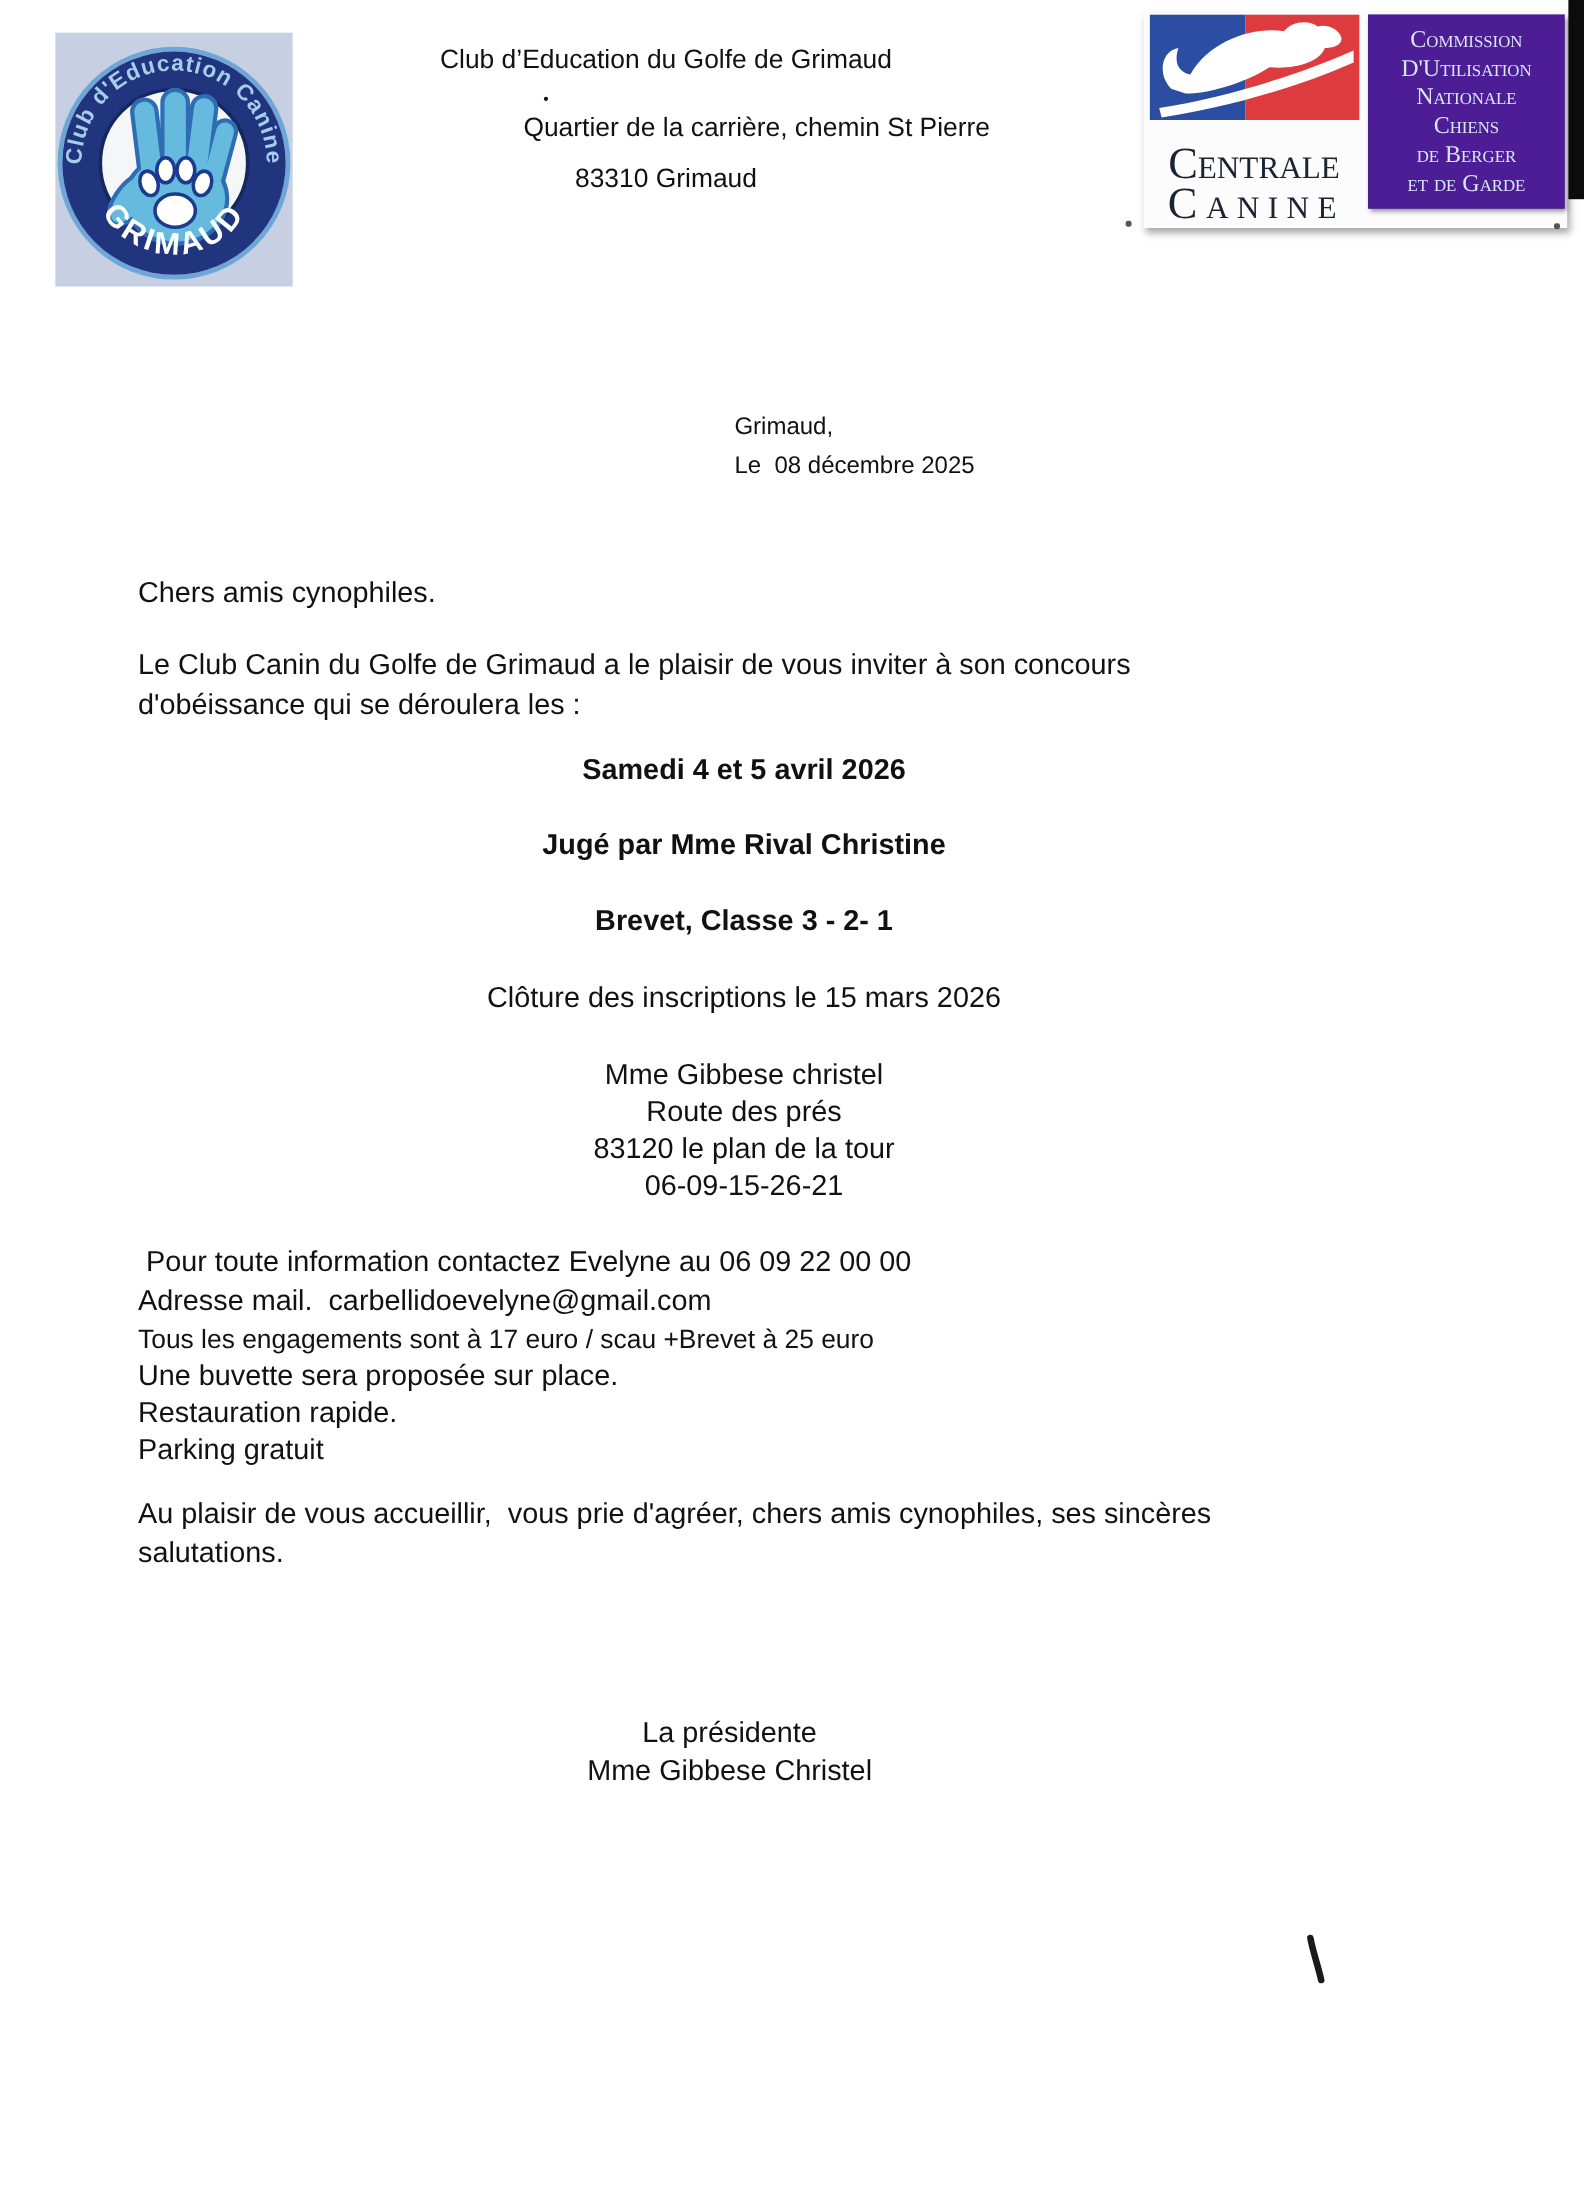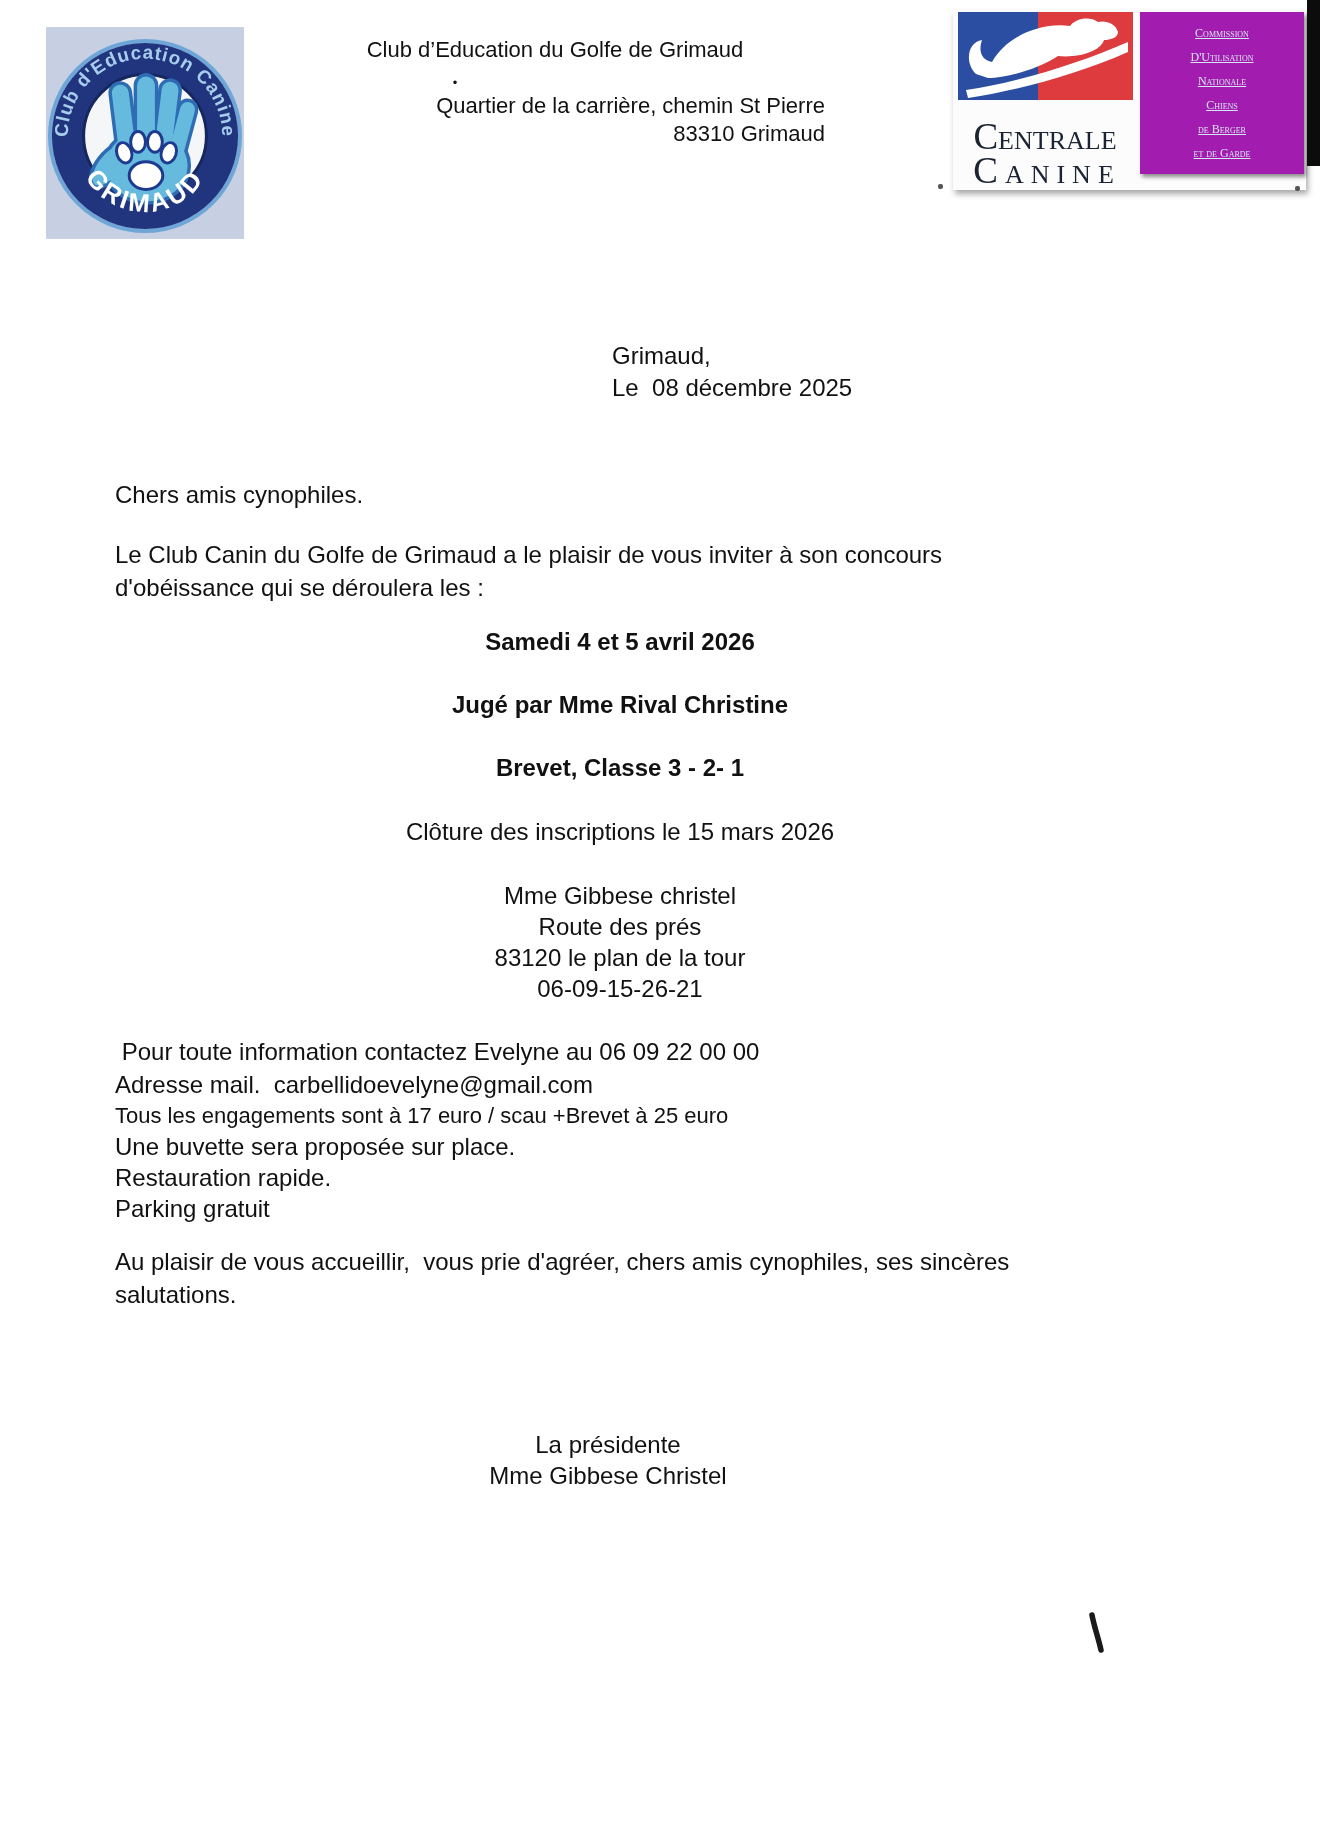--- a/index.html
+++ b/index.html
@@ -9,36 +9,36 @@
     margin:0 auto;
   }
   .pre{white-space:pre-wrap;}
 
   
   .club-logo{position:absolute;left:46px;top:27px;width:198px;height:212px;}
   .header-text{position:absolute;left:285px;top:30px;width:540px;text-align:center;font-size:22px;line-height:28px;}
   .header-text .club-name{margin-top:6px;}
   .header-text .sep-dot{margin-top:14px;margin-right:200px;font-size:13px;line-height:10px;}
   .header-text .addr1{margin-top:4px;text-align:right;}
-  .header-text .addr2{text-align:right;}
+  .header-text .addr2{margin-top:15px;}
 
   .cc-logo{position:absolute;left:953px;top:10px;display:flex;align-items:flex-start;background:#fcfcfc;padding:2px;box-shadow:2px 4px 6px rgba(0,0,0,0.35);}
   .cc-left{width:180px;text-align:center;}
   .cc-left svg{display:block;margin:0 auto;}
   .cc-name1,.cc-name2{font-family:"Liberation Serif", serif;font-variant:small-caps;font-size:37px;line-height:34px;color:#1b2433;}
   .cc-name1{letter-spacing:0px;margin-top:20px;}
   .cc-name2{letter-spacing:7px;margin-left:4px;}
-  .cc-box{width:152px;margin-left:5px;background:#a21caf;color:#d8e6f4;
+  .cc-box{width:152px;margin-left:5px;background:#4c1d95;color:#d8e6f4;
     font-family:"Liberation Serif", serif;font-variant:small-caps;
-    font-size:12px;line-height:24px;text-align:center;padding:9px 6px;box-shadow:2px 3px 4px rgba(0,0,0,0.45);text-decoration:underline;}
+    font-size:20px;line-height:24px;text-align:center;padding:9px 6px;box-shadow:2px 3px 4px rgba(0,0,0,0.45);}
   .scan-edge{position:absolute;right:0;top:0;width:13px;height:166px;background:#0c0c0c;}
   .speck{position:absolute;width:5px;height:5px;background:#555;border-radius:2px;}
 
   
-  .dateblock{position:absolute;left:612px;top:340px;font-size:24px;line-height:32px;}
+  .dateblock{position:absolute;left:612px;top:340px;font-size:20px;line-height:32px;}
   .body{position:absolute;left:115px;top:478px;width:1010px;font-size:24px;line-height:33px;}
   .salutation{margin:0;}
   .intro{margin:27px 0 0 0;}
   .cline{text-align:center;}
   .bold{font-weight:bold;}
   .event-date{margin-top:21px;}
   .judge{margin-top:30px;}
   .classes{margin-top:30px;}
   .closing-date{margin-top:31px;}
   .send-to{margin-top:25px;}

